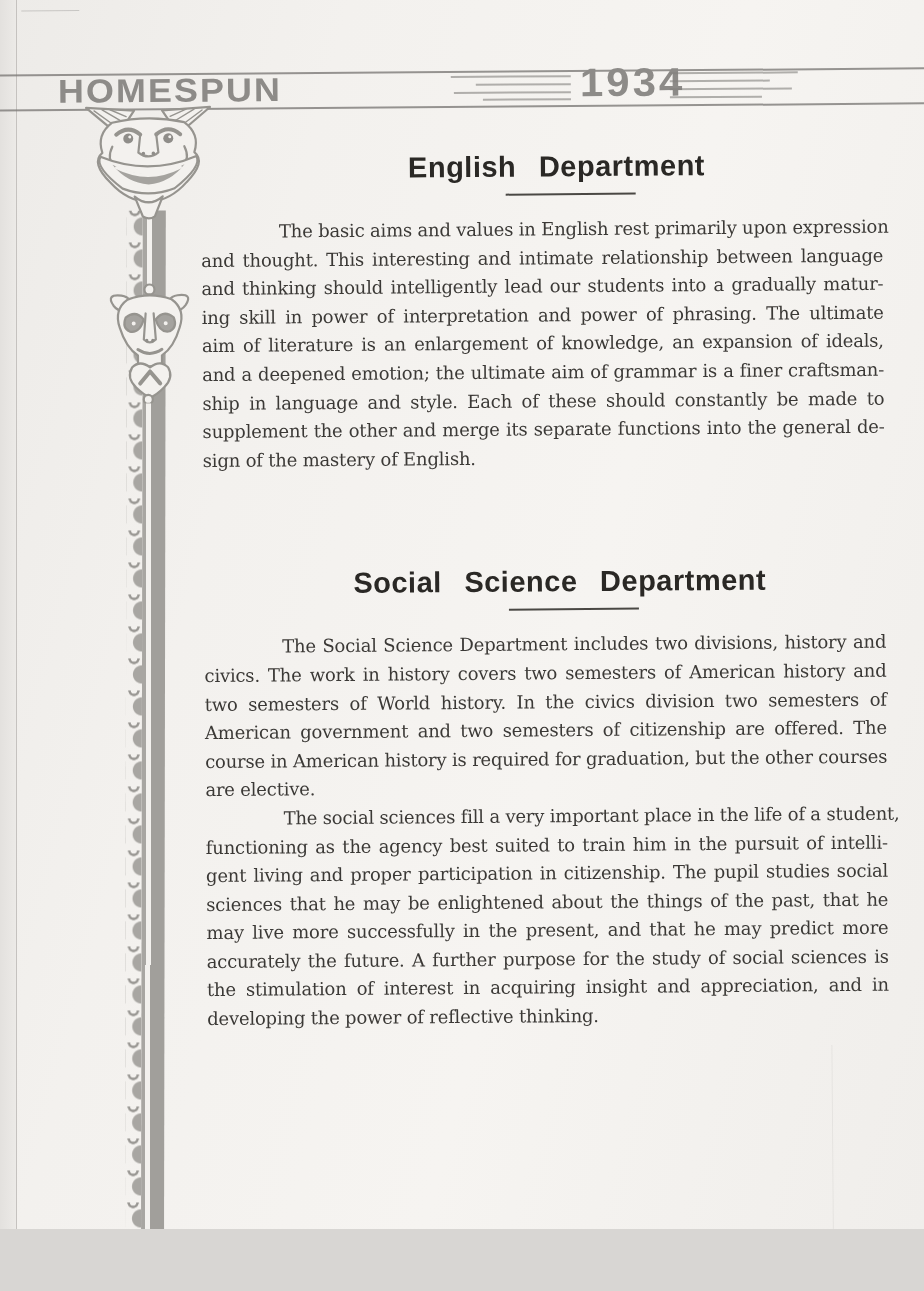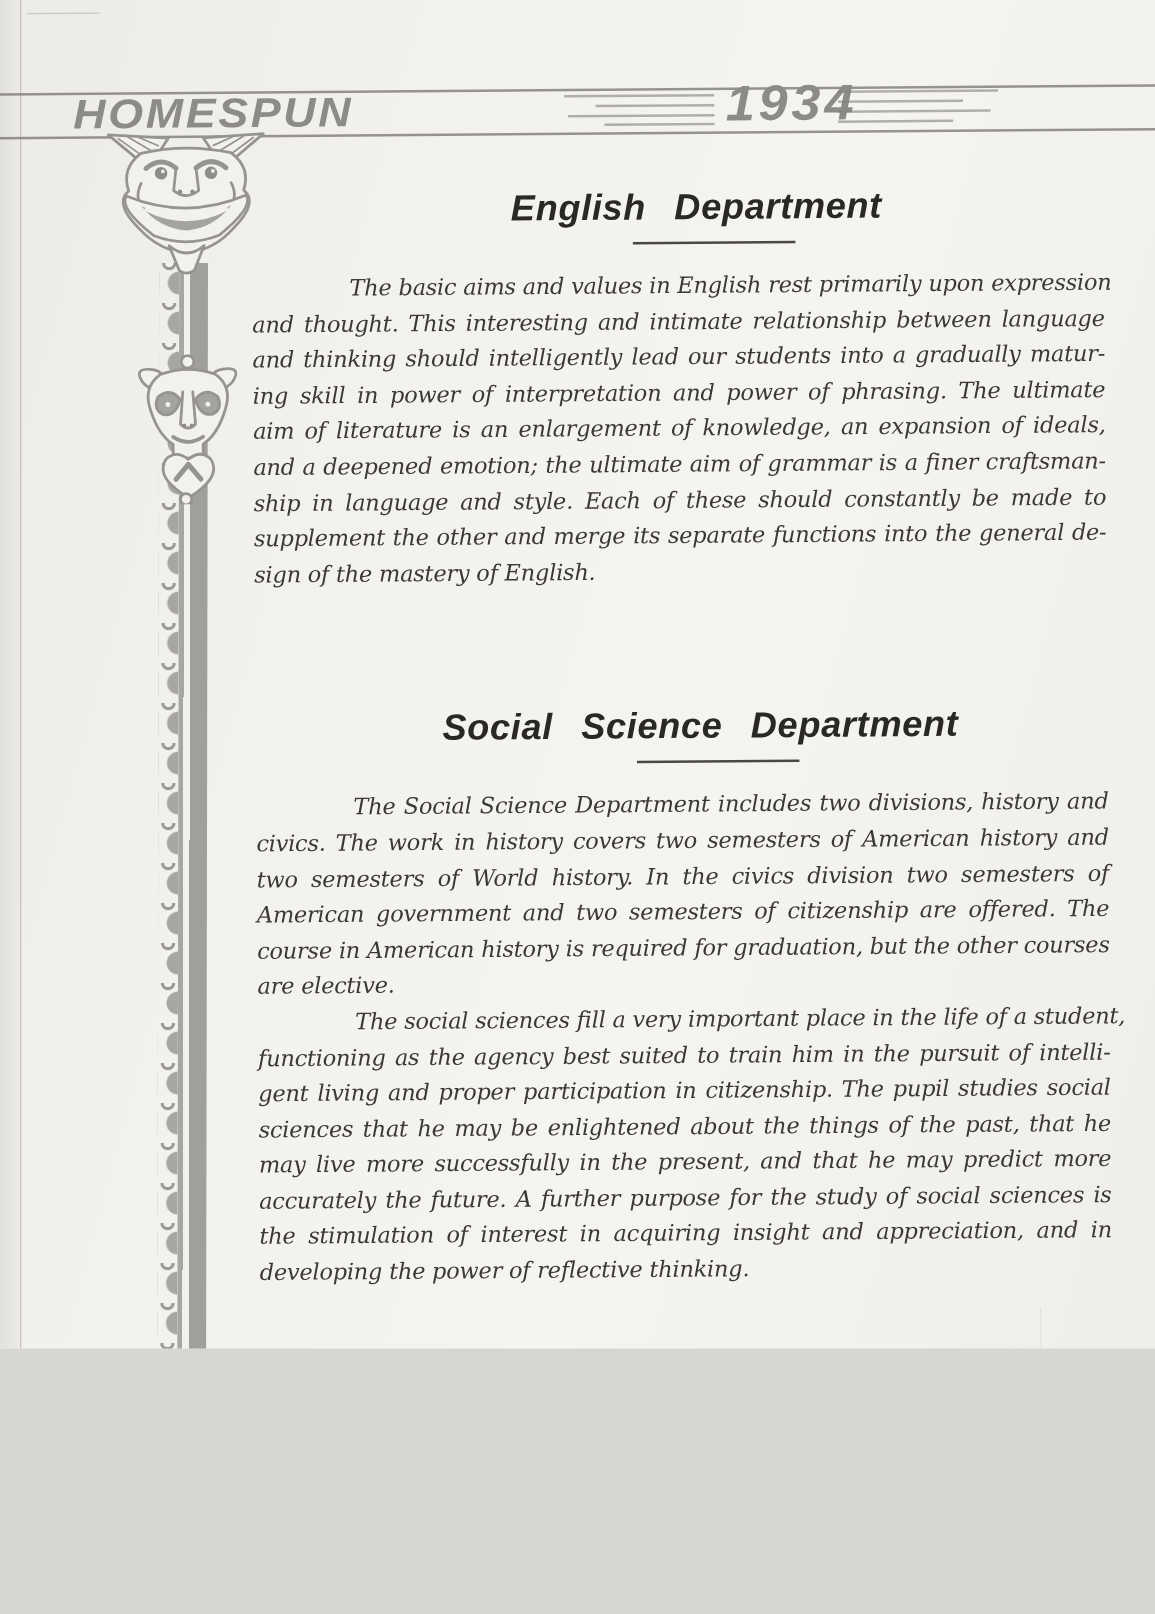--- a/index.html
+++ b/index.html
@@ -1,20 +1,19 @@
 <!DOCTYPE html>
 <html><head>
 <meta charset="utf-8">
 <style>
   html,body { margin:0; padding:0; background:#d8d6d3; }
   .page {
-    position:relative; width:924px; height:1079px; overflow:hidden;
+    position:relative; width:924px; height:1229px; overflow:hidden;
     background: linear-gradient(105deg, #edebe8 0%, #f3f1ee 28%, #f6f4f1 60%, #f0eeeb 100%);
     font-family:"DejaVu Serif", serif;
-    font-style:italic;
   }
   .scan-strip {
     position:absolute; left:0; top:0; bottom:0; width:16px;
     background:linear-gradient(90deg,#e3e1de,#eceae7);
     border-right:1px solid rgba(140,138,134,0.35);
   }
   .tilt { position:absolute; left:0; top:0; right:0; bottom:0; transform:rotate(-0.45deg); }
 
   
   .rule { position:absolute; left:-12px; right:-12px; height:2px; background:rgba(125,123,120,0.8); }

